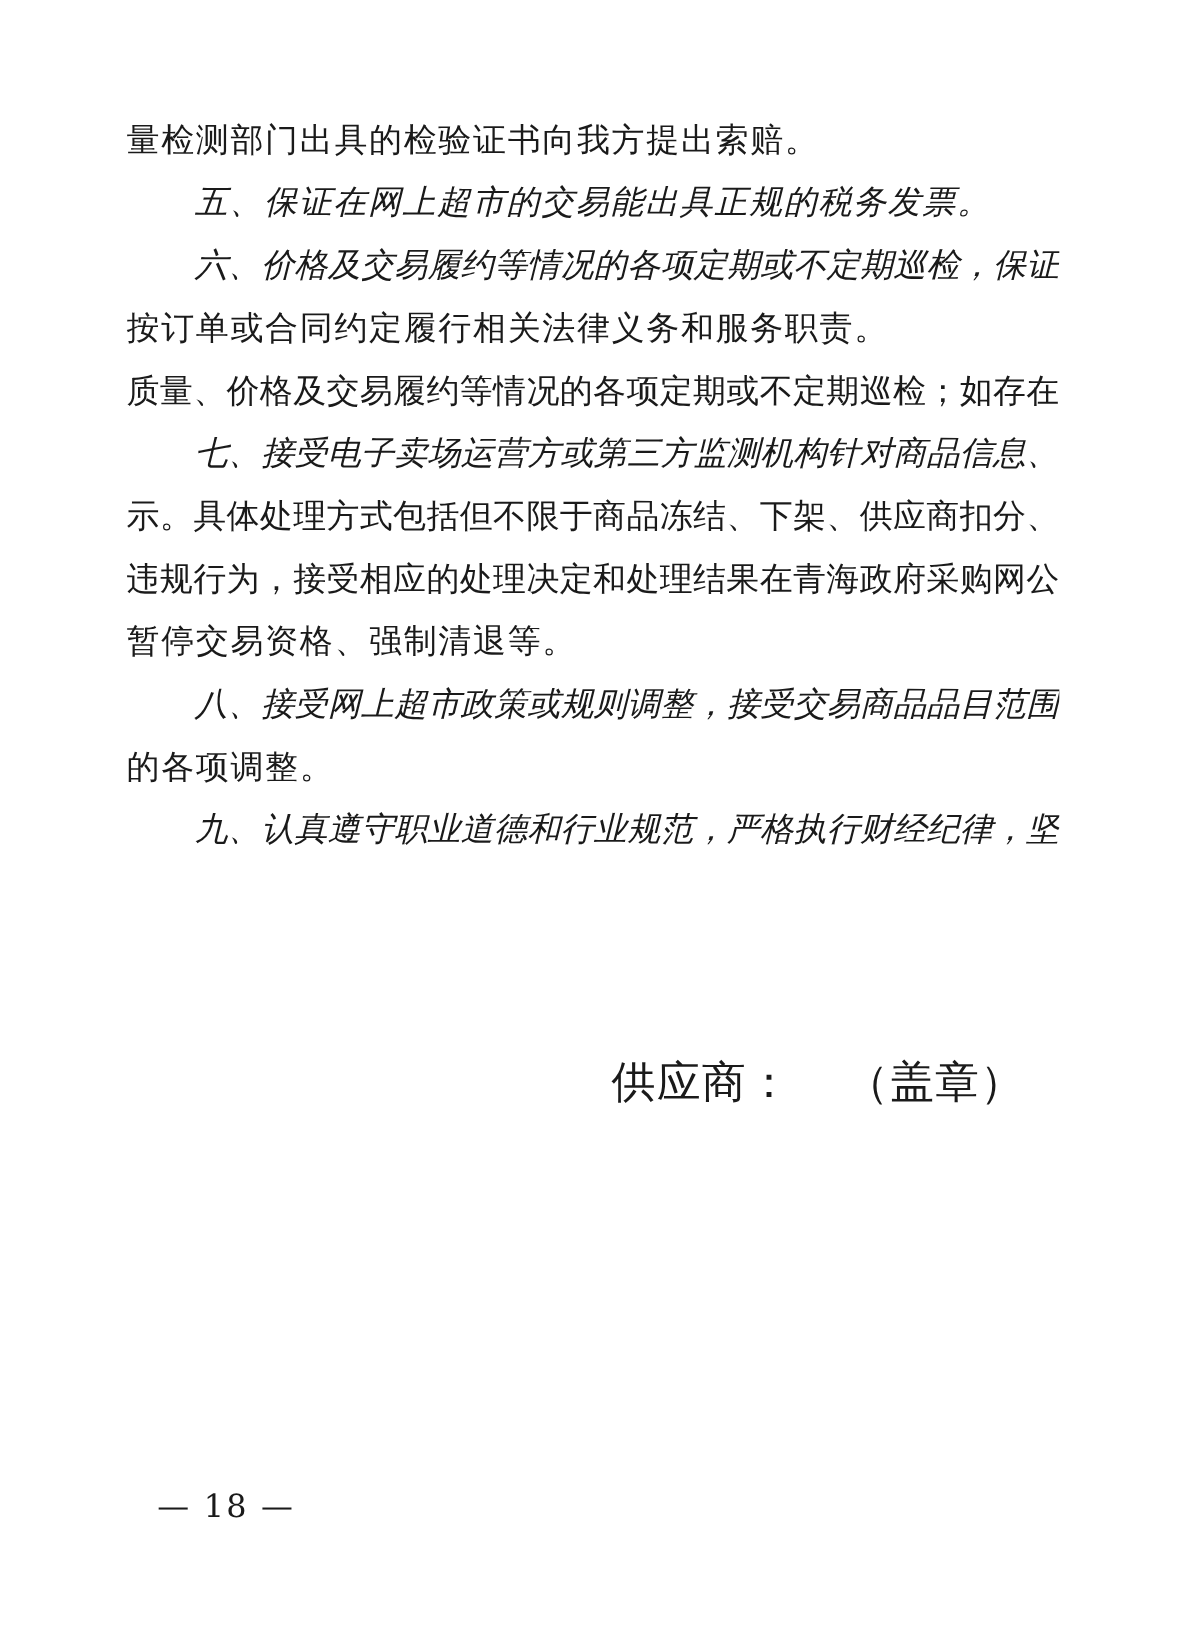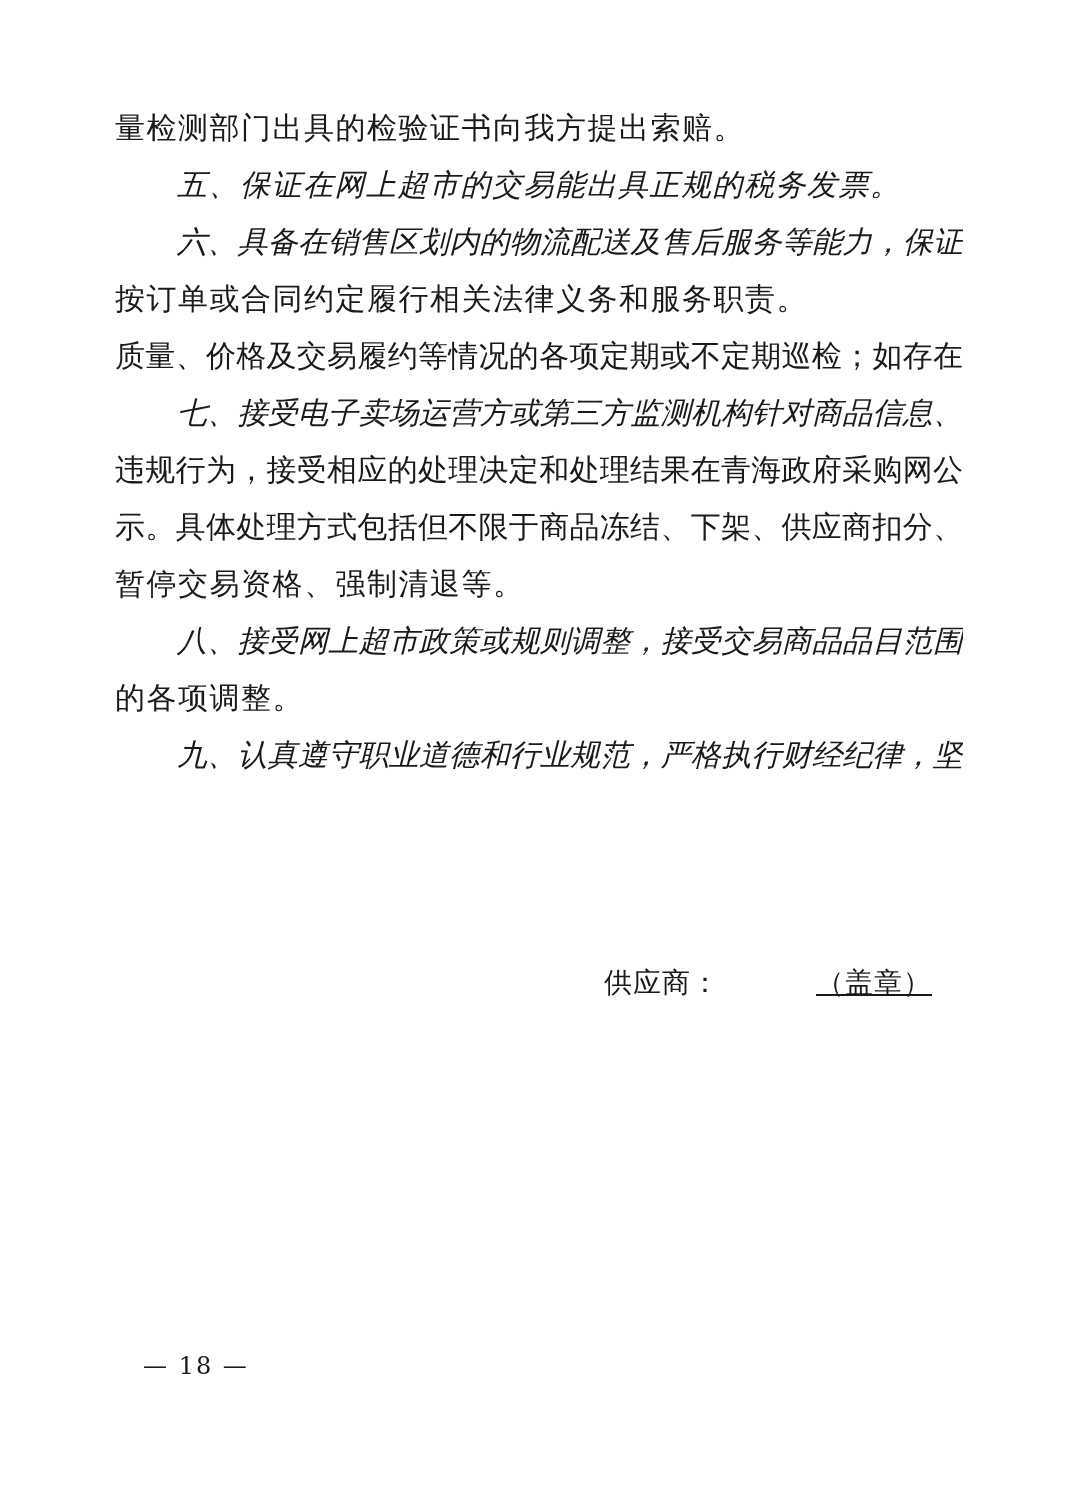--- a/index.html
+++ b/index.html
@@ -30,60 +30,59 @@
     text-align:justify;
     text-align-last:justify;
   }
   .signature{
     position:absolute;
     left:115px;top:954px;width:848px;
   }
   .sig-row{
     display:flex;
     justify-content:flex-end;
-    align-items:center;
+    align-items:flex-end;
     height:57px;
     padding-right:31px;
-    font-size:28px;
+    font-size:40px;
     letter-spacing:1px;
   }
   .sig-label{ white-space:nowrap; }
   .sig-value{
     width:212px;
     text-align:right;
     white-space:nowrap;
-    text-decoration:underline;
   }
   .sig-value.date{
     display:flex;
     justify-content:flex-end;
     gap:30px;
   }
   .footer{
     position:absolute;
     left:143px;top:1352px;
-    font-size:24px;
+    font-size:29px;
     letter-spacing:2px;
     white-space:nowrap;
   }
 </style>
 </head>
 <body>
 
 <div class="page">
 
   <div class="body-text">
     <div class="line">量检测部门出具的检验证书向我方提出索赔。</div>
     <div class="line indent">五、保证在网上超市的交易能出具正规的税务发票。</div>
-    <div class="line indent fill">六、具备在销售区划内的物流配送及售后服务等能力，保证</div>
+    <div class="line indent fill">六、价格及交易履约等情况的各项定期或不定期巡检，保证</div>
     <div class="line">按订单或合同约定履行相关法律义务和服务职责。</div>
     <div class="line fill">质量、价格及交易履约等情况的各项定期或不定期巡检；如存在</div>
     <div class="line indent fill">七、接受电子卖场运营方或第三方监测机构针对商品信息、</div>
+    <div class="line fill">示。具体处理方式包括但不限于商品冻结、下架、供应商扣分、</div>
     <div class="line fill">违规行为，接受相应的处理决定和处理结果在青海政府采购网公</div>
-    <div class="line fill">示。具体处理方式包括但不限于商品冻结、下架、供应商扣分、</div>
     <div class="line">暂停交易资格、强制清退等。</div>
     <div class="line indent fill">八、接受网上超市政策或规则调整，接受交易商品品目范围</div>
     <div class="line">的各项调整。</div>
     <div class="line indent fill">九、认真遵守职业道德和行业规范，严格执行财经纪律，坚</div>
   </div>
 
   <div class="signature">
     <div class="sig-row">
       <span class="sig-label">供应商：</span>
       <span class="sig-value">（盖章）</span>

